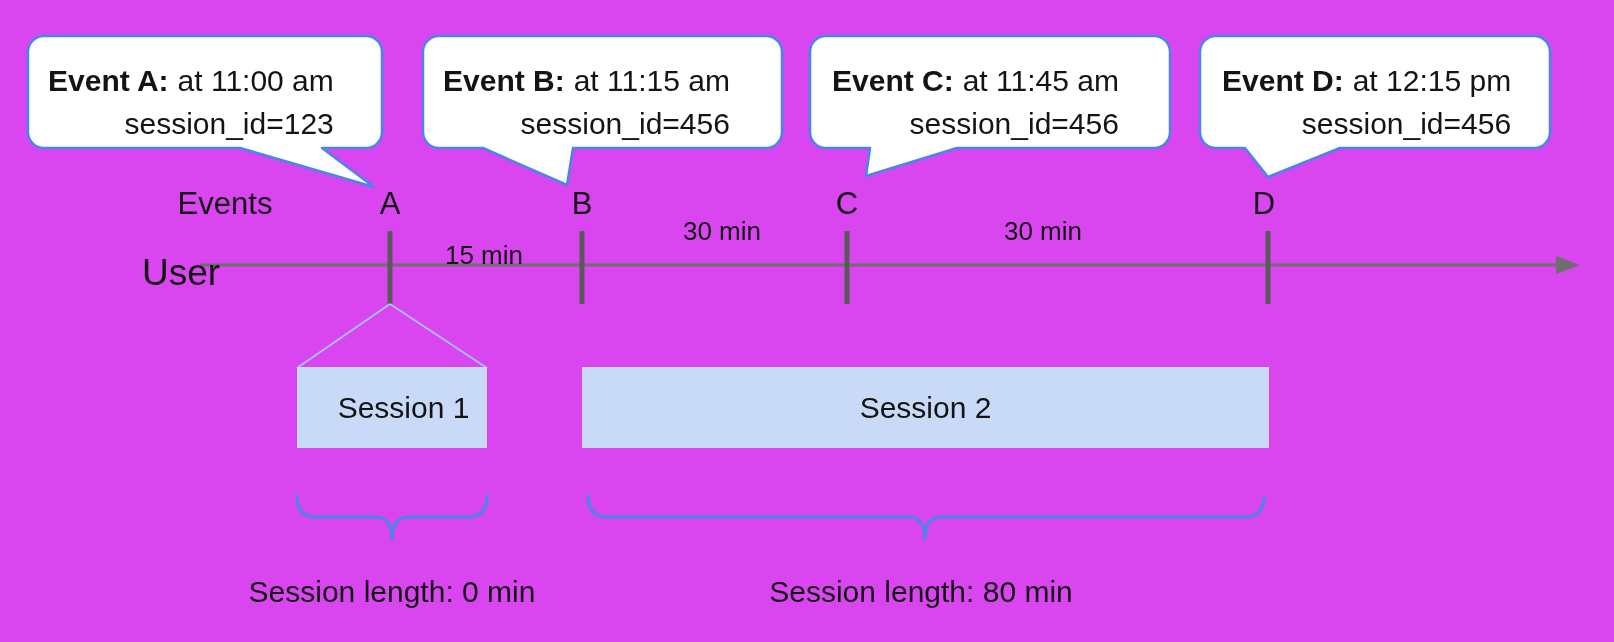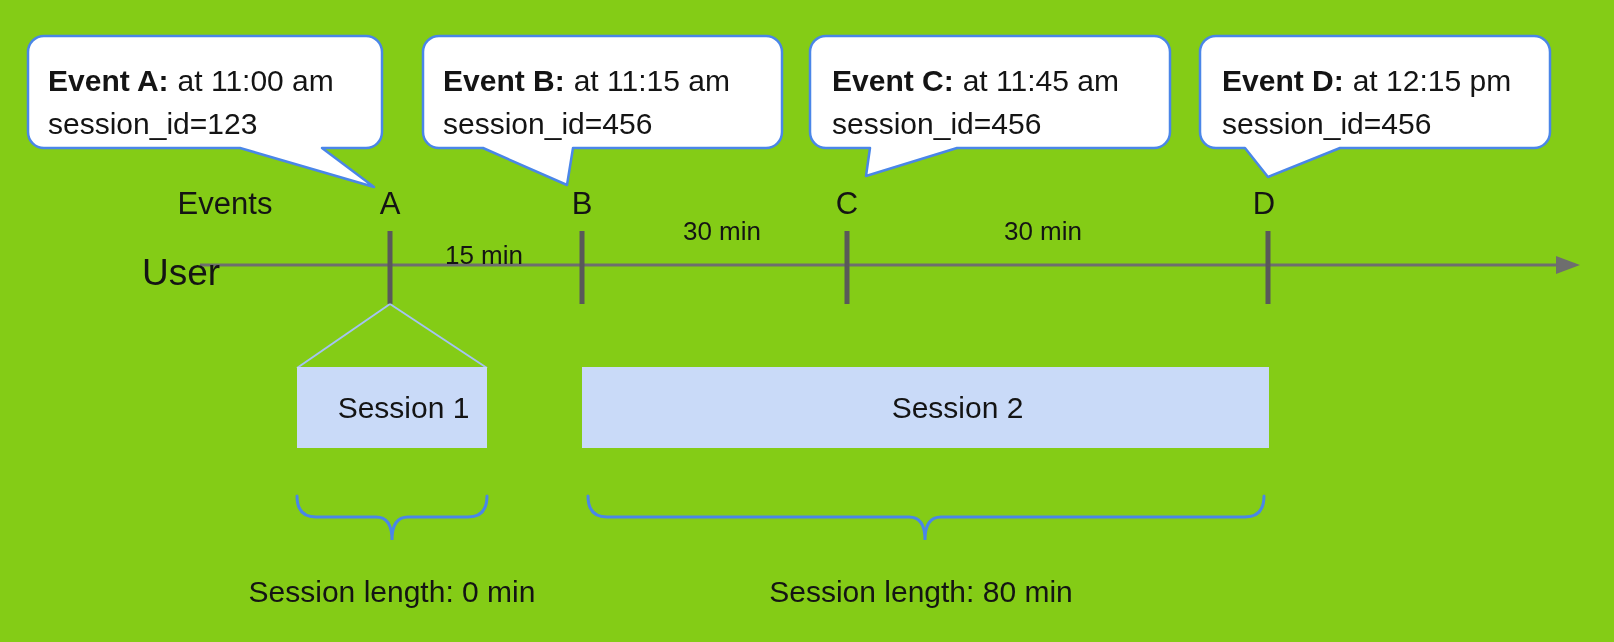--- a/index.html
+++ b/index.html
@@ -1,18 +1,18 @@
 <!DOCTYPE html>
 <html><head>
 <meta charset="utf-8">
 <style>
   html,body{margin:0;padding:0;background:#ffffff;}
   .stage{
-    position:relative;width:1614px;height:642px;background:#84cc16;
-    font-family:"Liberation Sans",sans-serif;color:#141414;overflow:hidden;
+    position:relative;width:1614px;height:642px;background:#d946ef;
+    font-family:"Liberation Sans",sans-serif;color:#141414;overflow:hidden;text-align:right;
   }
   .stage svg{position:absolute;left:0;top:0;}
   .abs{position:absolute;white-space:nowrap;}
   .ctr{transform:translateX(-50%);}
   .callout-text{font-size:30px;line-height:43px;}
   .callout-text .bold{font-weight:bold;}
   .callout-text .rest{margin-left:9px;}
   .lbl{font-size:31px;}
   .user{font-size:37px;}
   .interval{font-size:26px;}
@@ -72,18 +72,18 @@
   <div class="abs lbl ctr" style="left:390px;top:186px;">A</div>
   <div class="abs lbl ctr" style="left:582px;top:186px;">B</div>
   <div class="abs lbl ctr" style="left:847px;top:186px;">C</div>
   <div class="abs lbl ctr" style="left:1264px;top:186px;">D</div>
 
   <div class="abs interval ctr" style="left:484px;top:216px;margin-top:24px;">15 min</div>
   <div class="abs interval ctr" style="left:722px;top:216px;">30 min</div>
   <div class="abs interval ctr" style="left:1043px;top:216px;">30 min</div>
 
   <div class="bar-box" style="left:297px;top:367px;width:213px;height:81px;">Session 1</div>
-  <div class="bar-box" style="left:582px;top:367px;width:687px;height:81px;margin-left:32px;">Session 2</div>
+  <div class="bar-box" style="left:582px;top:367px;width:687px;height:81px;">Session 2</div>
 
   <div class="abs len-label ctr" style="left:392px;top:575px;">Session length: 0 min</div>
   <div class="abs len-label ctr" style="left:921px;top:575px;">Session length: 80 min</div>
 
 </div>
 
 </body></html>

